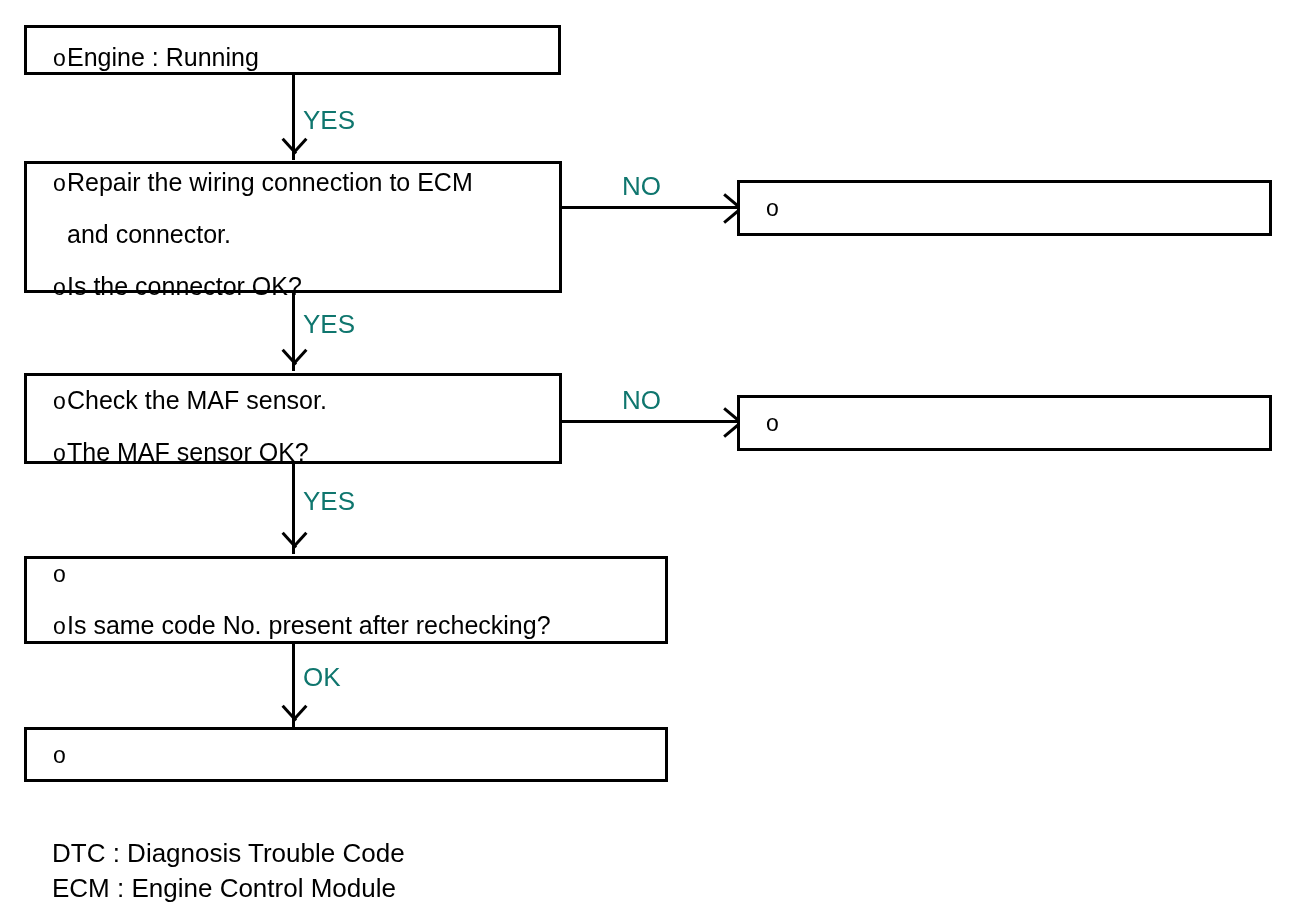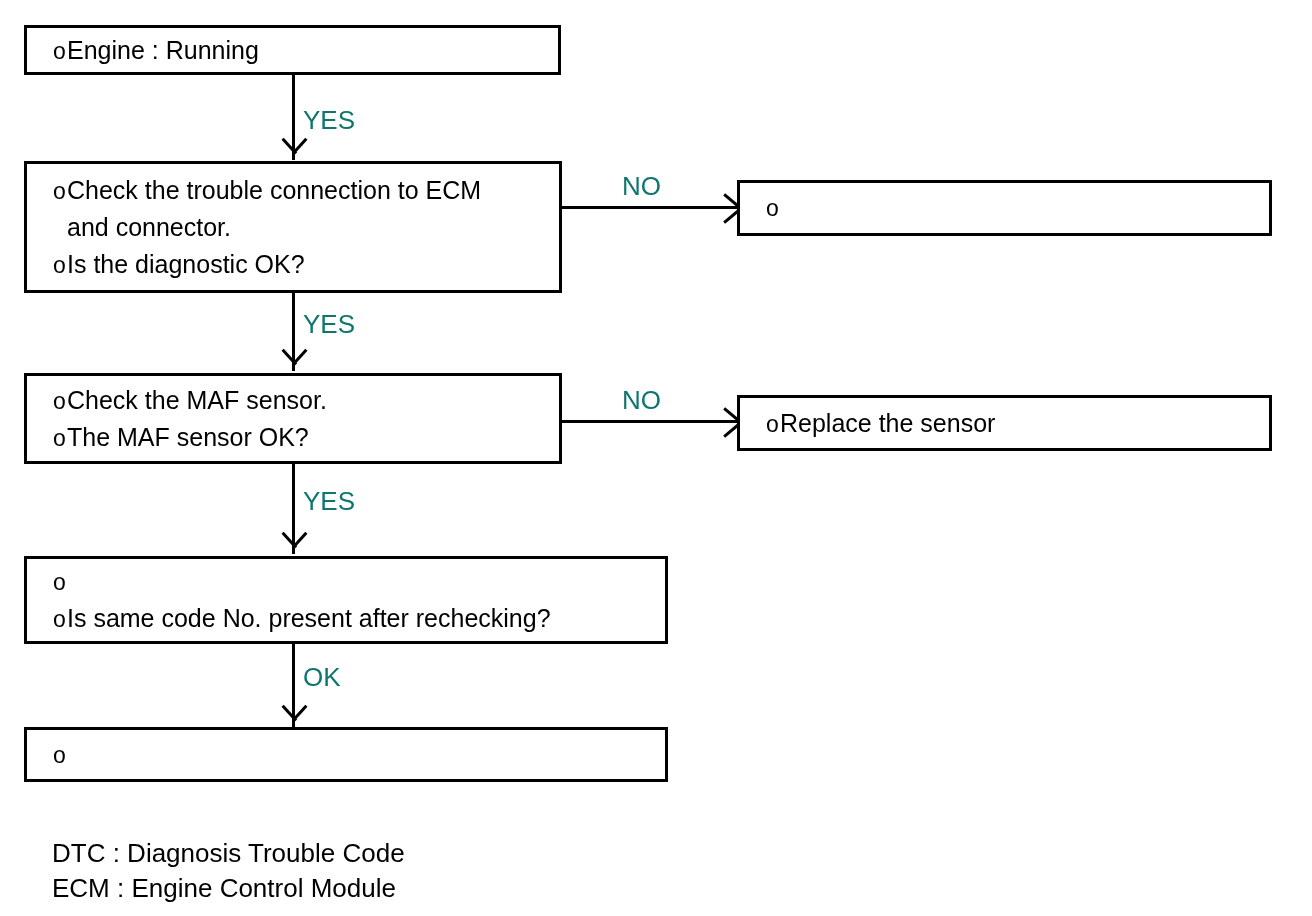--- a/index.html
+++ b/index.html
@@ -41,20 +41,21 @@
     display: inline-block;
     width: 40px;
     flex: 0 0 40px;
     text-align: left;
     padding-left: 26px;
     box-sizing: border-box;
     font-size: 23px;
   }
   .btext {
     display: inline-block;
+    margin-top: 15px;
   }
   .box.indent-sub .bline.cont .bullet {
     visibility: hidden;
   }
   
   .vline {
     position: absolute;
     width: 3px;
     background: #000000;
   }
@@ -140,29 +141,29 @@
     </div>
   </div>
 
   <div class="vline" style="left:292px; top:75px; height:85px;"></div>
   <div class="arrow-down" style="left:293px; top:152px;"></div>
   <div class="edge-label" style="left:303px; top:106px;">YES</div>
 
   <div class="box indent-sub" style="left:24px; top:161px; width:538px; height:132px;">
     <div class="bline">
       <span class="bullet">o</span>
-      <span class="btext">Check the trouble connection to ECM</span>
+      <span class="btext">Repair the wiring connection to ECM</span>
     </div>
     <div class="bline cont">
       <span class="bullet">o</span>
       <span class="btext">and connector.</span>
     </div>
     <div class="bline">
       <span class="bullet">o</span>
-      <span class="btext">Is the diagnostic OK?</span>
+      <span class="btext">Is the connector OK?</span>
     </div>
   </div>
 
   <div class="hline" style="left:562px; top:206px; width:175px;"></div>
   <div class="arrow-right" style="left:739px; top:207px;"></div>
   <div class="edge-label" style="left:622px; top:172px;">NO</div>
 
   <div class="box" style="left:737px; top:180px; width:535px; height:56px;">
     <div class="bline">
       <span class="bullet">o</span>
@@ -184,21 +185,20 @@
     </div>
   </div>
 
   <div class="hline" style="left:562px; top:420px; width:175px;"></div>
   <div class="arrow-right" style="left:739px; top:421px;"></div>
   <div class="edge-label" style="left:622px; top:386px;">NO</div>
 
   <div class="box" style="left:737px; top:395px; width:535px; height:56px;">
     <div class="bline">
       <span class="bullet">o</span>
-      <span class="btext">Replace the sensor</span>
     </div>
   </div>
 
   <div class="vline" style="left:292px; top:464px; height:90px;"></div>
   <div class="arrow-down" style="left:293px; top:546px;"></div>
   <div class="edge-label" style="left:303px; top:487px;">YES</div>
 
   <div class="box" style="left:24px; top:556px; width:644px; height:88px;">
     <div class="bline">
       <span class="bullet">o</span>

